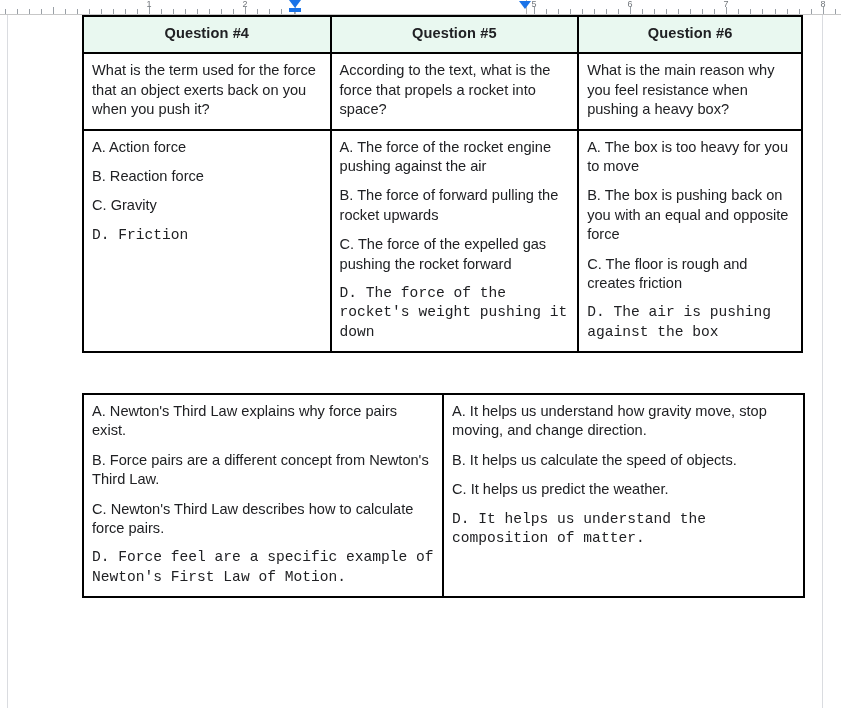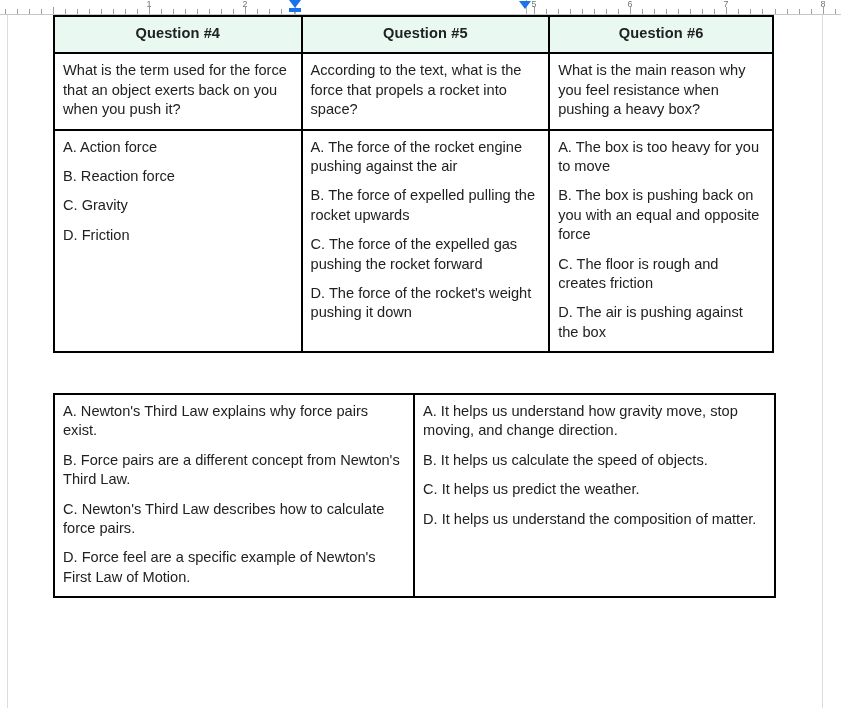--- a/index.html
+++ b/index.html
@@ -65,20 +65,21 @@
   }
   .margin-line.left  { left: 7px; }
   .margin-line.right { left: 822px; }
 
   
   .doc-table {
     position: absolute;
     border-collapse: collapse;
     table-layout: fixed;
     background: #ffffff;
+    margin-left: 29px;
   }
   .doc-table td {
     border: 2px solid #000000;
     vertical-align: top;
     padding: 7px 8px 9px 8px;
     font-size: 14.6px;
     line-height: 1.33;
     color: #202124;
     font-family: "Liberation Sans", sans-serif;
   }
@@ -87,21 +88,21 @@
     text-align: center;
     font-weight: 700;
     font-size: 17px;
     letter-spacing: .1px;
     padding: 8px 6px 9px 6px;
     color: #111111;
   }
   .qtext-cell { }
   .ans-cell { }
   .ans-cell p { margin: 0 0 10px 0; }
-  .ans-cell p:last-child { margin-bottom: 0; }
+  .ans-cell p:last-child { margin-bottom: 0; font-family: Liberation Mono, monospace; }
 
   
   #table1 { left: 53px; top: 0px; width: 721px; }
   #table1 .c1 { width: 240px; }
   #table1 .c2 { width: 240px; }
   #table1 .c3 { width: 217px; }
 
   
   #table2 { left: 53px; top: 378px; width: 721px; }
   #table2 .c1 { width: 360px; }
@@ -233,21 +234,21 @@
       </tr>
       <tr>
         <td class="ans-cell c1">
           <p>A. Action force</p>
           <p>B. Reaction force</p>
           <p>C. Gravity</p>
           <p>D. Friction</p>
         </td>
         <td class="ans-cell c2">
           <p>A. The force of the rocket engine pushing against the air</p>
-          <p>B. The force of expelled pulling the rocket upwards</p>
+          <p>B. The force of forward pulling the rocket upwards</p>
           <p>C. The force of the expelled gas pushing the rocket forward</p>
           <p>D. The force of the rocket's weight pushing it down</p>
         </td>
         <td class="ans-cell c3">
           <p>A. The box is too heavy for you to move</p>
           <p>B. The box is pushing back on you with an equal and opposite force</p>
           <p>C. The floor is rough and creates friction</p>
           <p>D. The air is pushing against the box</p>
         </td>
       </tr>

